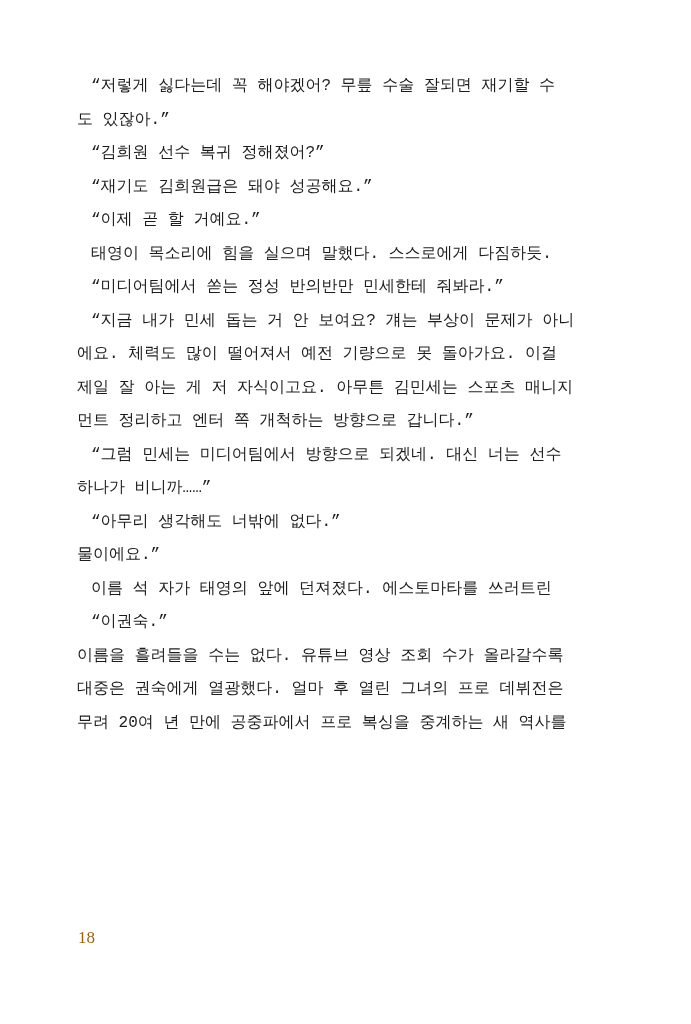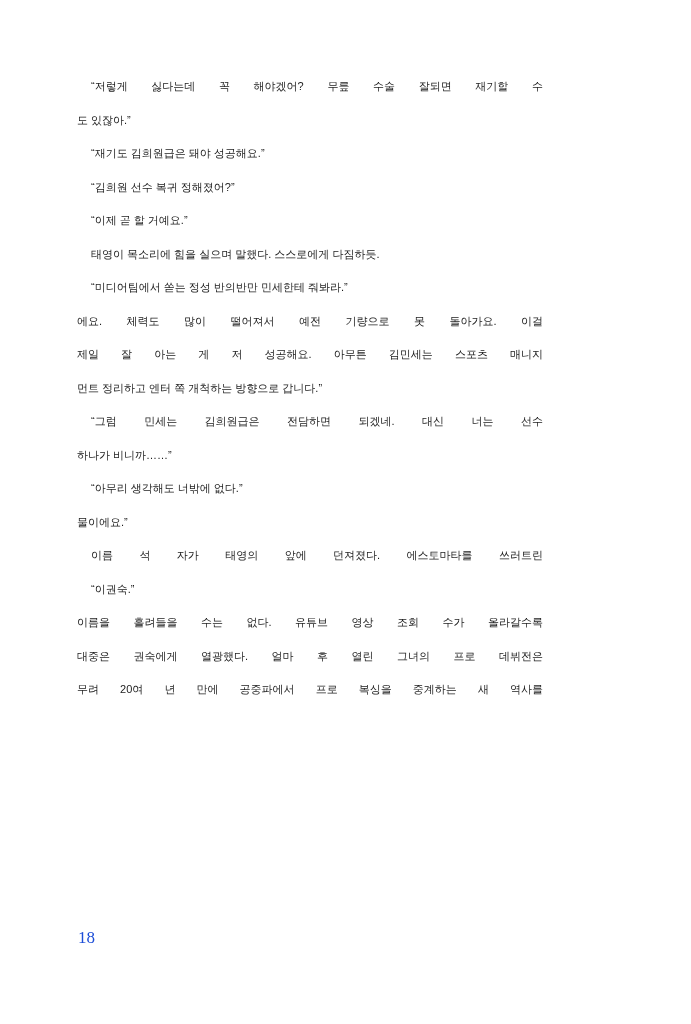--- a/index.html
+++ b/index.html
@@ -1,48 +1,49 @@
 <!DOCTYPE html>
 <html><head>
 <meta charset="utf-8">
 <style>
   html, body { margin: 0; padding: 0; background: #ffffff; }
   body { width: 691px; height: 1024px; position: relative; overflow: hidden; }
   .page {
     position: absolute; left: 77px; top: 70px; width: 466px;
-    font-family: Liberation Sans, sans-serif;
-    font-size: 11px; color: #1c1c1c;
+    font-family: Liberation Mono, monospace;
+    font-size: 16px; color: #1c1c1c;
   }
   .line {
     height: 33.5px; line-height: 33.5px; white-space: nowrap;
     text-align: justify; text-align-last: justify;
   }
   .line.last { text-align-last: left; }
   .line.indent { padding-left: 14px; }
   .page-number {
     position: absolute; left: 78px; top: 928px;
     font-family: "Liberation Serif", "DejaVu Serif", serif;
-    font-size: 17px; color: #1d4ed8;
+    font-size: 17px; color: #a16207;
   }
 </style>
 </head>
 <body>
 
 <div class="page">
   <div class="line indent">“저렇게 싫다는데 꼭 해야겠어? 무릎 수술 잘되면 재기할 수</div>
   <div class="line last">도 있잖아.”</div>
+  <div class="line indent last">“김희원 선수 복귀 정해졌어?”</div>
   <div class="line indent last">“재기도 김희원급은 돼야 성공해요.”</div>
-  <div class="line indent last">“김희원 선수 복귀 정해졌어?”</div>
   <div class="line indent last">“이제 곧 할 거예요.”</div>
   <div class="line indent last">태영이 목소리에 힘을 실으며 말했다. 스스로에게 다짐하듯.</div>
   <div class="line indent last">“미디어팀에서 쏟는 정성 반의반만 민세한테 줘봐라.”</div>
+  <div class="line indent">“지금 내가 민세 돕는 거 안 보여요? 걔는 부상이 문제가 아니</div>
   <div class="line">에요. 체력도 많이 떨어져서 예전 기량으로 못 돌아가요. 이걸</div>
-  <div class="line">제일 잘 아는 게 저 성공해요. 아무튼 김민세는 스포츠 매니지</div>
+  <div class="line">제일 잘 아는 게 저 자식이고요. 아무튼 김민세는 스포츠 매니지</div>
   <div class="line last">먼트 정리하고 엔터 쪽 개척하는 방향으로 갑니다.”</div>
-  <div class="line indent">“그럼 민세는 김희원급은 전담하면 되겠네. 대신 너는 선수</div>
+  <div class="line indent">“그럼 민세는 미디어팀에서 방향으로 되겠네. 대신 너는 선수</div>
   <div class="line last">하나가 비니까……”</div>
   <div class="line indent last">“아무리 생각해도 너밖에 없다.”</div>
   <div class="line last">물이에요.”</div>
   <div class="line indent">이름 석 자가 태영의 앞에 던져졌다. 에스토마타를 쓰러트린</div>
   <div class="line indent last">“이권숙.”</div>
   <div class="line">이름을 흘려들을 수는 없다. 유튜브 영상 조회 수가 올라갈수록</div>
   <div class="line">대중은 권숙에게 열광했다. 얼마 후 열린 그녀의 프로 데뷔전은</div>
   <div class="line">무려 20여 년 만에 공중파에서 프로 복싱을 중계하는 새 역사를</div>
 </div>
 

